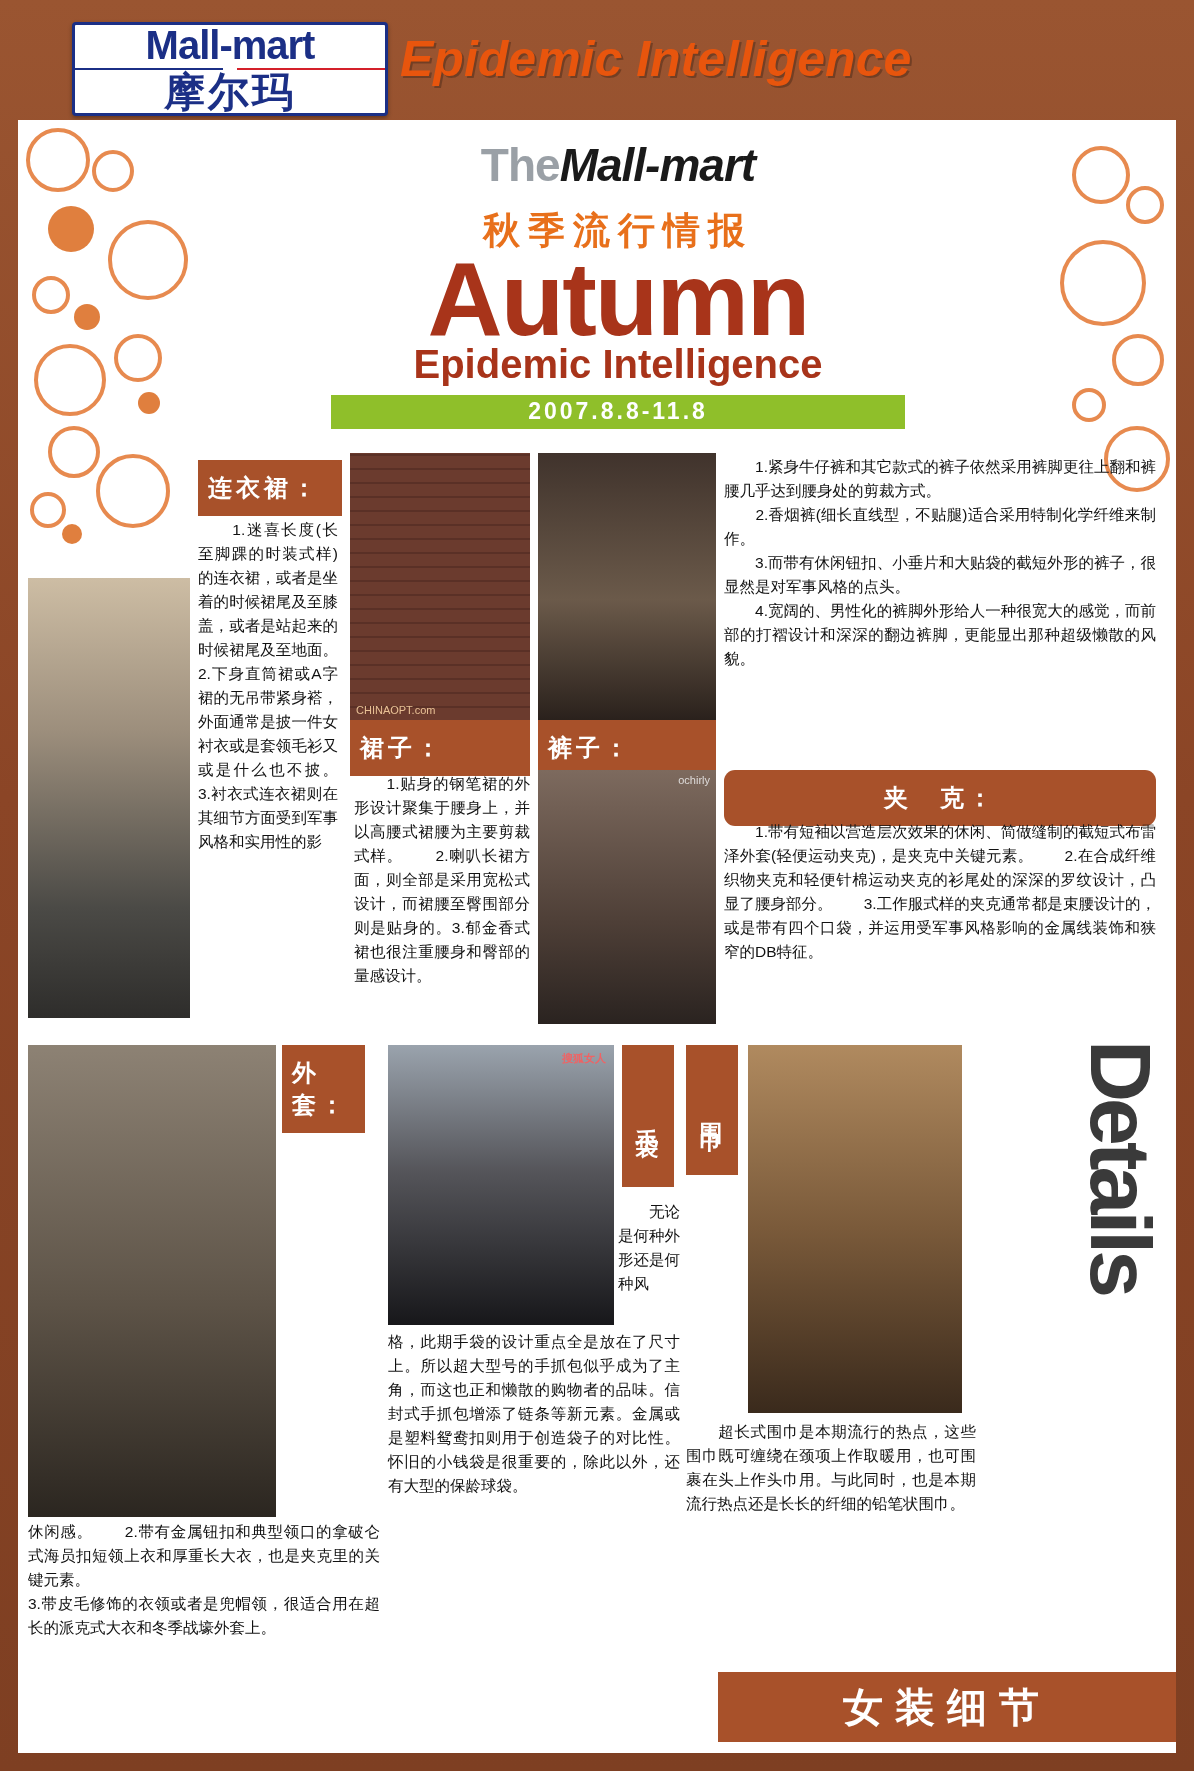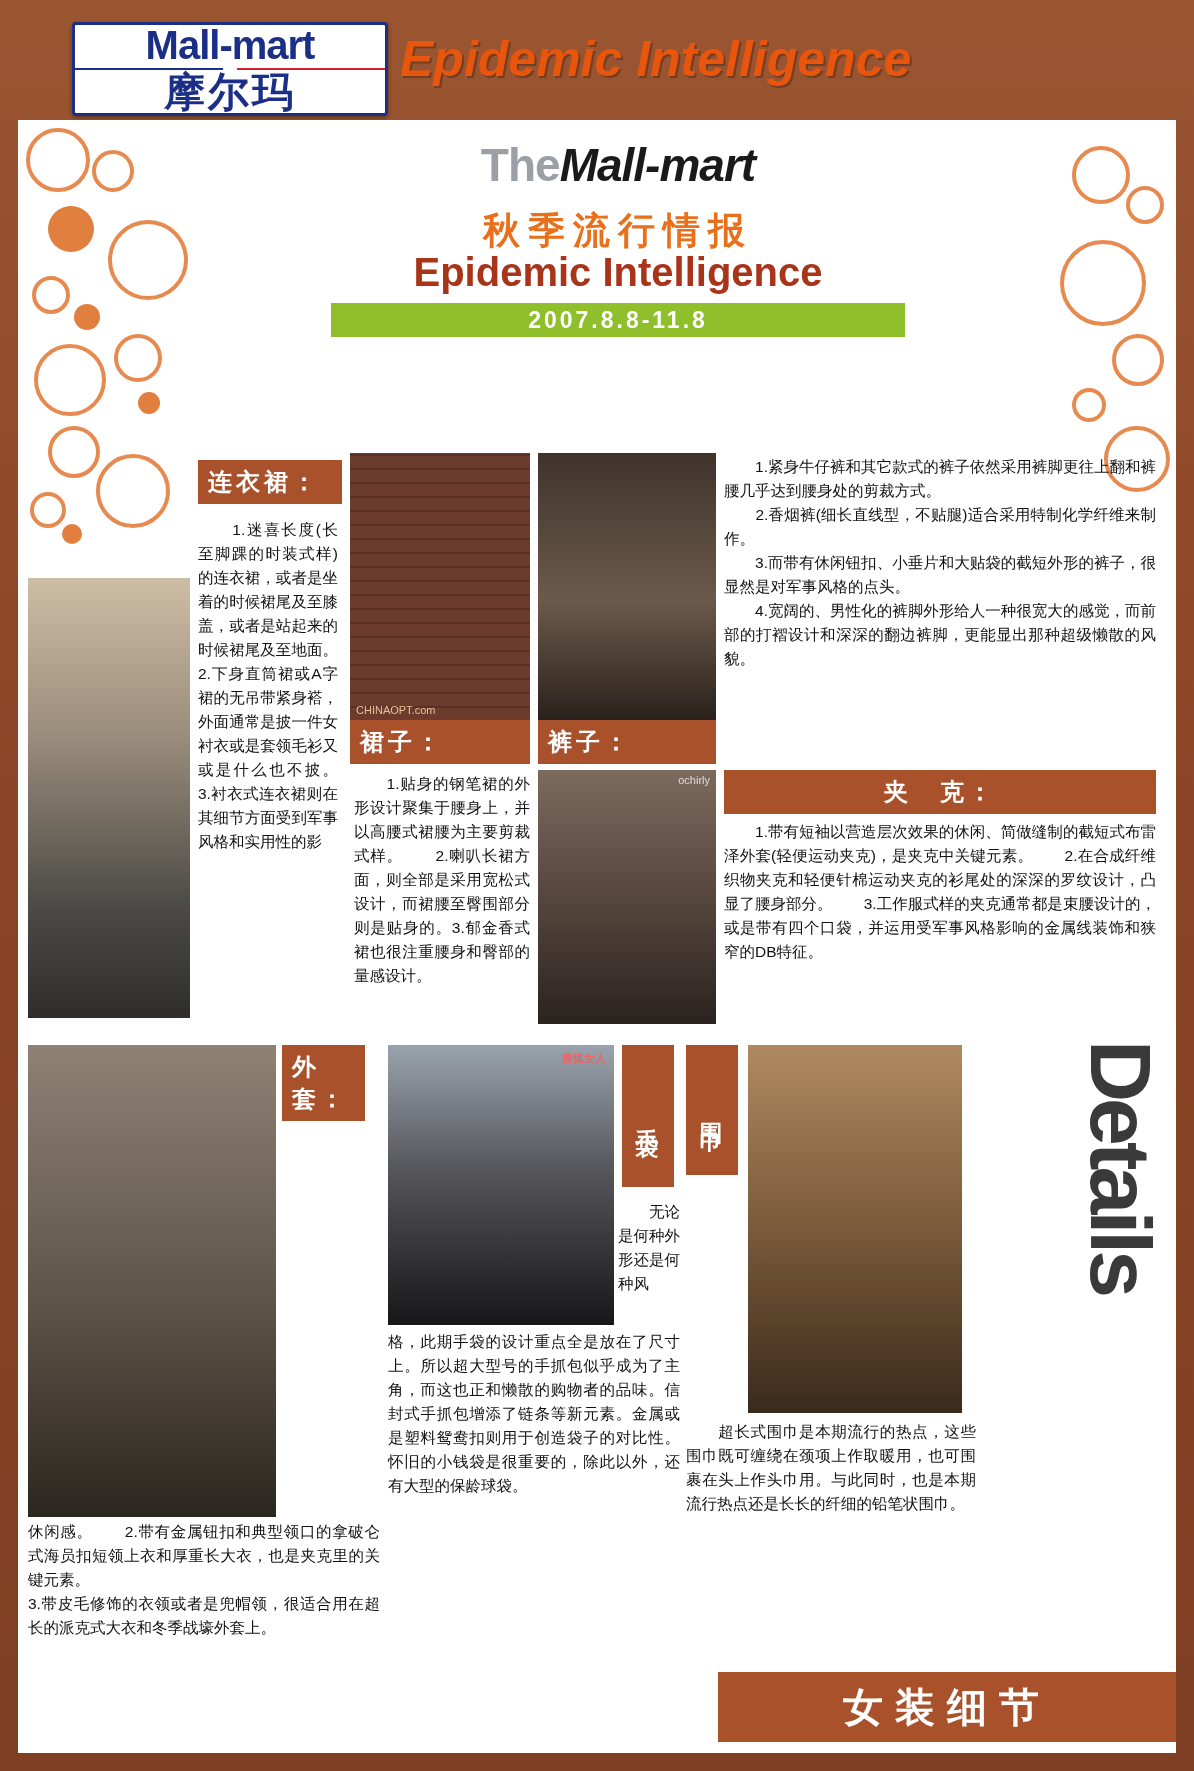--- a/index.html
+++ b/index.html
@@ -70,21 +70,21 @@
     font-size:40px;font-weight:bold;color:#a8341a;letter-spacing:0px;margin-top:-6px;
   }
   .hero-date{
     margin:8px auto 0 auto;width:574px;height:34px;background:#8fbf2a;
     color:#ffffff;font-size:23px;font-weight:bold;letter-spacing:3px;
     display:flex;align-items:center;justify-content:center;
   }
   
   .sec-head{
     background:#a8512a;color:#ffffff;font-size:24px;font-weight:bold;
-    letter-spacing:4px;padding:6px 10px;box-sizing:border-box;
+    letter-spacing:4px;padding:12px 10px;box-sizing:border-box;
   }
   .body-text{
     font-size:15.5px;line-height:1.55;color:#111;text-align:justify;
     font-family:"Liberation Sans", sans-serif;
   }
   
   .photo{background:#3a3027;position:relative;overflow:hidden;}
   .photo .cap{position:absolute;left:6px;bottom:4px;color:#ffd9a8;font-size:11px;opacity:.85;}
   .ph-brick{background:
      repeating-linear-gradient(0deg,#6b3b2e 0 12px,#5a3026 12px 14px),
@@ -156,20 +156,21 @@
       <span style="left:136px;top:214px;width:44px;height:44px;"></span>
       <span style="left:96px;top:268px;width:26px;height:26px;"></span>
       <span style="left:128px;top:306px;width:58px;height:58px;"></span>
     </div>
 
     <div class="hero">
       <div class="hero-line1">
         <span class="the">The</span><span class="mm">Mall-mart</span>
       </div>
       <div class="hero-cn">秋季流行情报</div>
+      <div class="hero-autumn">Autumn</div>
       <div class="hero-sub">Epidemic Intelligence</div>
       <div class="hero-date">2007.8.8-11.8</div>
     </div>
 
     <div class="sec-head" style="position:absolute;left:180px;top:340px;width:144px;">连衣裙：</div>
     <div class="body-text" style="position:absolute;left:180px;top:398px;width:140px;">　　1.迷喜长度(长至脚踝的时装式样)的连衣裙，或者是坐着的时候裙尾及至膝盖，或者是站起来的时候裙尾及至地面。　　2.下身直筒裙或A字裙的无吊带紧身褡，外面通常是披一件女衬衣或是套领毛衫又或是什么也不披。　　3.衬衣式连衣裙则在其细节方面受到军事风格和实用性的影</div>
 
     <div class="photo ph-dress" style="position:absolute;left:10px;top:458px;width:162px;height:440px;"></div>
 
     <div class="photo ph-brick" style="position:absolute;left:332px;top:333px;width:180px;height:267px;">
@@ -183,21 +184,21 @@
 
     <div class="body-text" style="position:absolute;left:706px;top:335px;width:432px;white-space:pre-line;">　　1.紧身牛仔裤和其它款式的裤子依然采用裤脚更往上翻和裤腰几乎达到腰身处的剪裁方式。
 　　2.香烟裤(细长直线型，不贴腿)适合采用特制化学纤维来制作。
 　　3.而带有休闲钮扣、小垂片和大贴袋的截短外形的裤子，很显然是对军事风格的点头。
 　　4.宽阔的、男性化的裤脚外形给人一种很宽大的感觉，而前部的打褶设计和深深的翻边裤脚，更能显出那种超级懒散的风貌。</div>
 
     <div class="photo ph-denim" style="position:absolute;left:520px;top:650px;width:178px;height:254px;">
       <div class="cap" style="left:auto;right:6px;top:4px;bottom:auto;color:#eee;">ochirly</div>
     </div>
 
-    <div class="sec-head" style="position:absolute;left:706px;top:650px;width:432px;text-align:center;">夹　克：</div>
+    <div class="sec-head" style="position:absolute;left:706px;top:650px;width:432px;text-align:center;border-radius:11px;">夹　克：</div>
     <div class="body-text" style="position:absolute;left:706px;top:700px;width:432px;">　　1.带有短袖以营造层次效果的休闲、简做缝制的截短式布雷泽外套(轻便运动夹克)，是夹克中关键元素。　　2.在合成纤维织物夹克和轻便针棉运动夹克的衫尾处的深深的罗纹设计，凸显了腰身部分。　　3.工作服式样的夹克通常都是束腰设计的，或是带有四个口袋，并运用受军事风格影响的金属线装饰和狭窄的DB特征。</div>
 
     <div class="photo ph-street" style="position:absolute;left:10px;top:925px;width:248px;height:472px;"></div>
     <div class="sec-head" style="position:absolute;left:264px;top:925px;width:83px;">外套：</div>
     <div class="body-text" style="position:absolute;left:10px;top:1400px;width:352px;white-space:pre-line;">休闲感。　　2.带有金属钮扣和典型领口的拿破仑式海员扣短领上衣和厚重长大衣，也是夹克里的关键元素。
 3.带皮毛修饰的衣领或者是兜帽领，很适合用在超长的派克式大衣和冬季战壕外套上。</div>
 
     <div class="photo ph-bag" style="position:absolute;left:370px;top:925px;width:226px;height:280px;text-align:center;">
       <div class="cap" style="left:auto;right:8px;top:6px;bottom:auto;color:#ff5a5a;font-weight:bold;">搜狐女人</div>
     </div>

